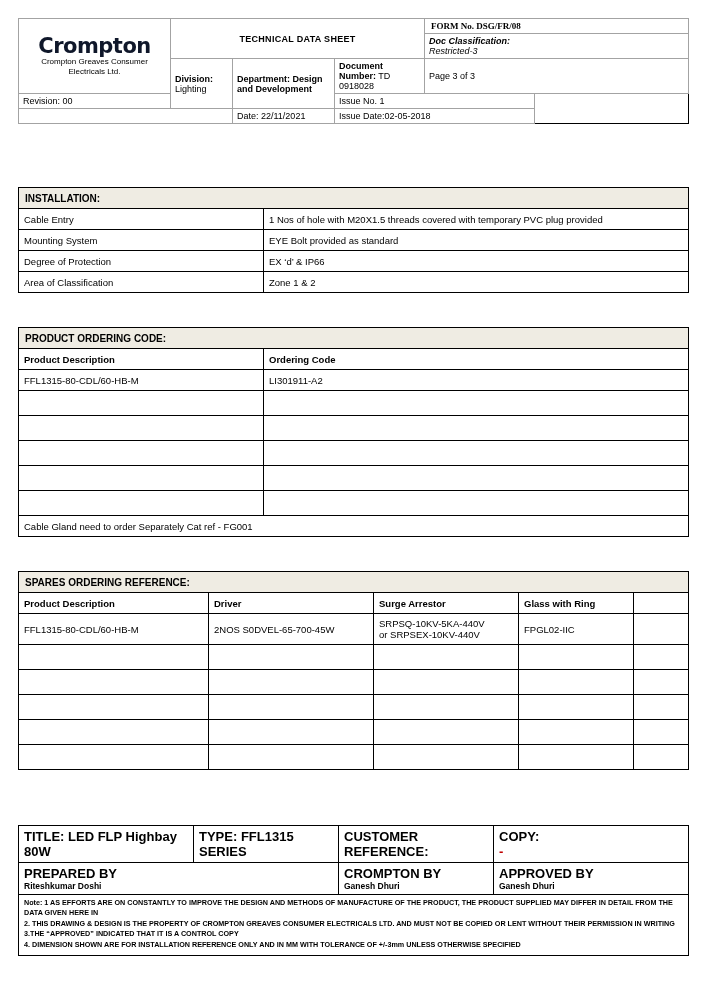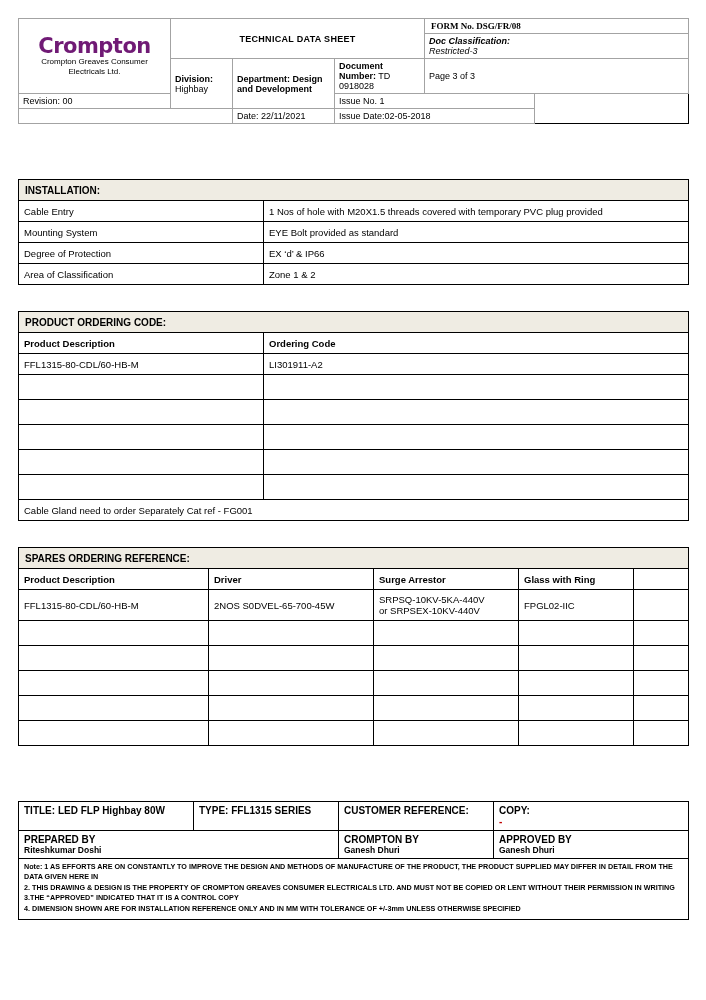--- a/index.html
+++ b/index.html
@@ -40,21 +40,21 @@
   .logo-cell {
     width: 152px;
     text-align: center;
     vertical-align: middle;
     padding: 4px 2px;
   }
   .logo-word {
     font-family: "DejaVu Sans", sans-serif;
     font-weight: bold;
     font-size: 21px;
-    color: #701a75;
+    color: #0f172a;
     letter-spacing: -0.5px;
     line-height: 1.05;
   }
   .logo-sub {
     font-size: 8px;
     color: #000;
     line-height: 1.25;
   }
   .title-cell {
     text-align: center;
@@ -85,21 +85,21 @@
   }
   .ctr {
     text-align: left;
   }
 
   
   .section {
     width: 670px;
     table-layout: fixed;
     border: 1px solid #000;
-    margin-top: 0;
+    margin-top: 8px;
   }
   .section td {
     border: 1px solid #000;
     font-size: 9.5px;
     padding: 4px 5px;
     height: 12px;
     vertical-align: middle;
   }
   .sec-head td {
     background: #efece3;
@@ -122,21 +122,21 @@
     border: 1px solid #000;
   }
   .footer td {
     border: 1px solid #000;
     font-size: 9px;
     padding: 3px 5px;
     vertical-align: top;
   }
   .footer .ttl {
     font-weight: bold;
-    font-size: 10px;
+    font-size: 13px;
   }
   .footer .nm {
     font-weight: bold;
     font-size: 8.5px;
   }
   .notes td {
     font-size: 7.2px;
     font-weight: bold;
     line-height: 1.45;
     padding: 3px 5px 5px 5px;
@@ -170,21 +170,21 @@
     </tr>
     <tr>
       <td class="docclass" colspan="2">
         <span>Doc Classification:</span>
         <span class="val">Restricted-3</span>
       </td>
     </tr>
     <tr>
       <td rowspan="2" class="ctr">
         <div class="b">Division:</div>
-        <div>Highbay</div>
+        <div>Lighting</div>
       </td>
       <td rowspan="2" class="ctr">
         <div class="b">Department: Design</div>
         <div class="b">and Development</div>
       </td>
       <td>
         <span class="b">Document Number:</span>
         <span>TD 0918028</span>
       </td>
       <td colspan="2">Page 3 of 3</td>

